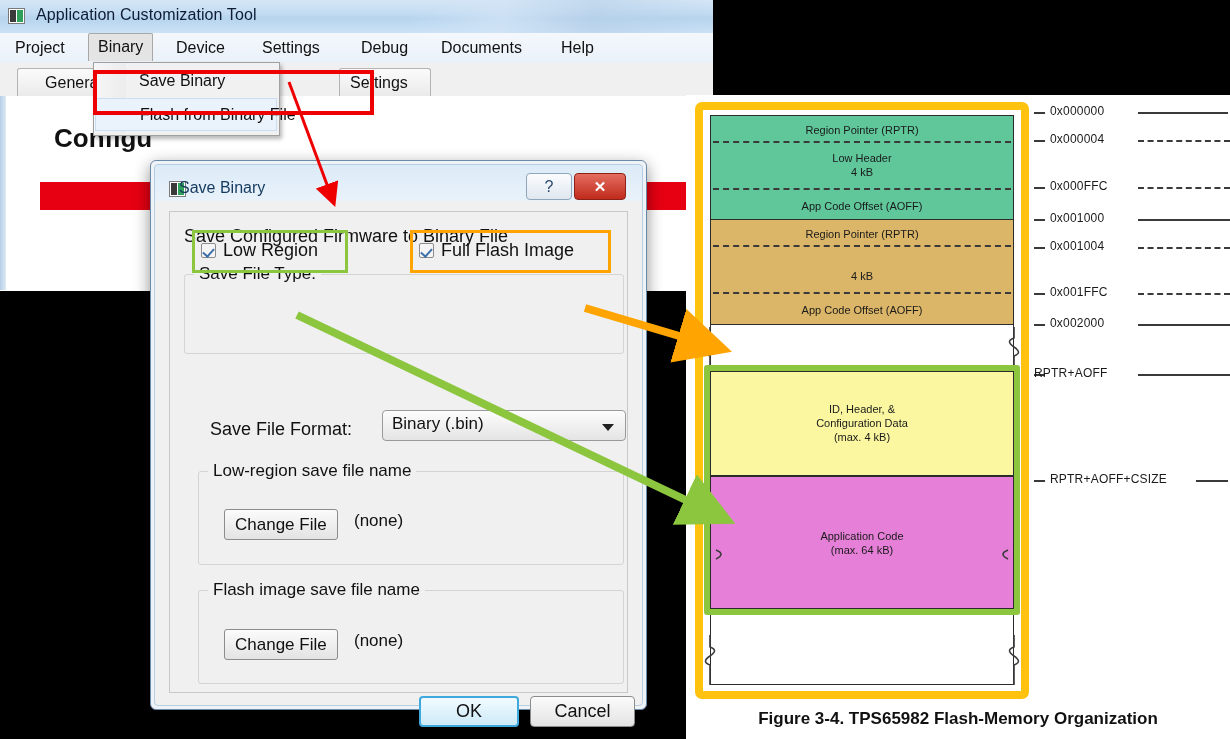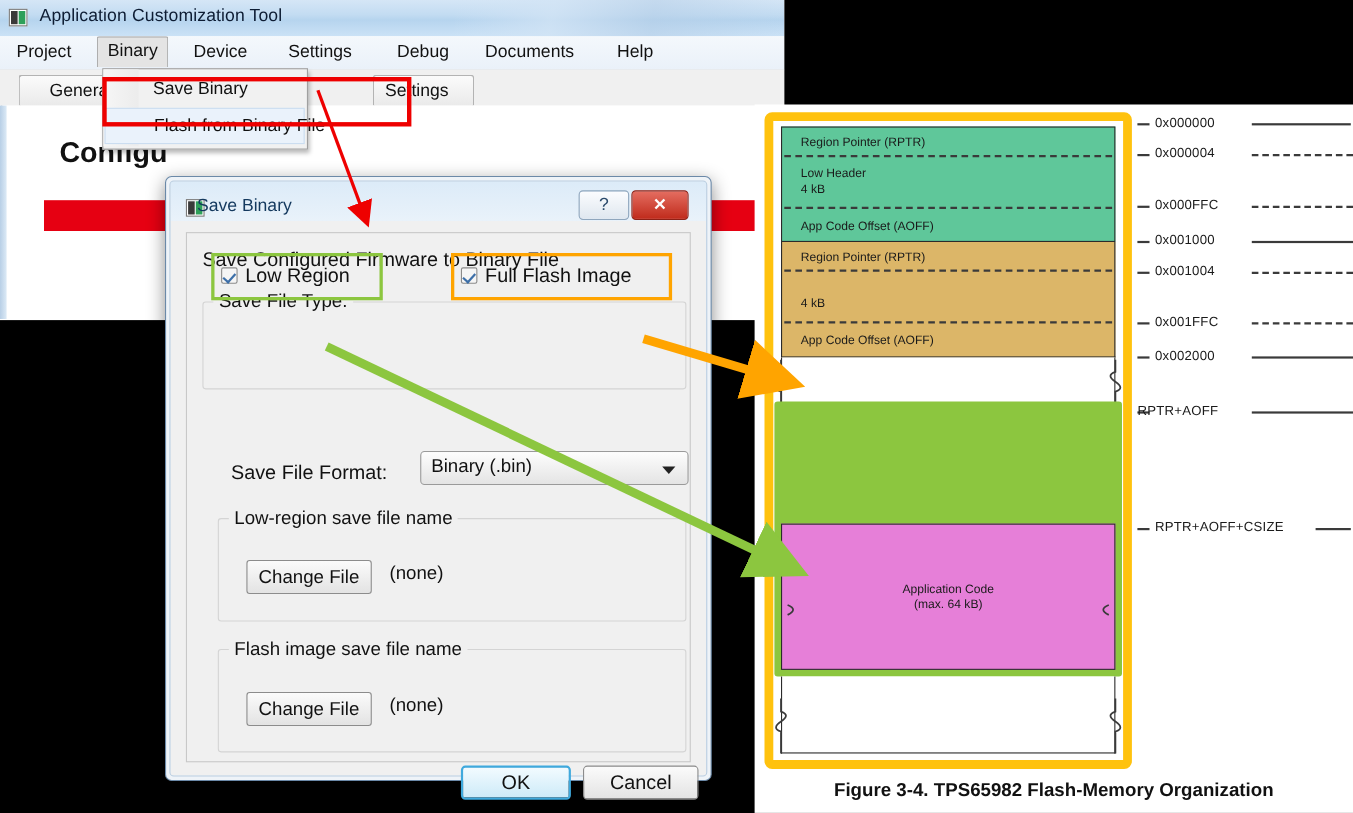--- a/index.html
+++ b/index.html
@@ -57,21 +57,21 @@
   .hl-red{position:absolute;left:93px;top:70px;width:281px;height:45px;
      border:4px solid #ee0000;box-sizing:border-box;}
 
   
   .diagram{position:absolute;left:686px;top:95px;width:544px;height:644px;background:#fff;}
   .orange-frame{position:absolute;left:9px;top:7px;width:334px;height:597px;
      border:8px solid #ffc20e;border-radius:7px;box-sizing:border-box;}
   .mem-col{position:absolute;left:24px;top:20px;width:304px;}
   .blk{position:relative;box-sizing:border-box;border:1.6px solid #2b2b2b;
      font-size:11px;color:#1a1a1a;text-align:center;}
-  .blk .lbl{position:absolute;left:0;right:0;text-align:left;line-height:1.25;padding-left:17px;}
+  .blk .lbl{position:absolute;left:0;right:0;text-align:center;line-height:1.25;}
   .dash{position:absolute;left:2px;right:2px;border-top:2px dashed #3a3a3a;}
   .blk-green{height:105px;background:#5fc79a;}
   .blk-tan{height:105px;background:#dcb668;}
   .blk-blank{height:85px;background:#fff;border-top:none;}
   .green-outline{position:absolute;left:18px;top:270px;width:316px;height:250px;
      background:#8cc63f;border-radius:3px;}
   .blk-yellow{position:absolute;left:6px;top:6px;width:304px;height:105px;
      background:#fbf7a0;border:1.6px solid #2b2b2b;box-sizing:border-box;}
   .blk-pink{position:absolute;left:6px;top:111px;width:304px;height:133px;
      background:#e67fd8;border:1.6px solid #2b2b2b;box-sizing:border-box;}
@@ -211,20 +211,25 @@
 
       <div class="blk blk-blank" style="border-top:none;border-bottom:none"></div>
     </div>
 
     <svg class="arrow-layer" style="left:0;top:0;width:544px;height:644px">
       <path d="M24,232 L24,243 q9,3 0,9 q-9,6 0,9 L24,273" stroke="#3a3a3a" stroke-width="1.6" fill="none"></path>
       <path d="M328,232 L328,243 q-9,3 0,9 q9,6 0,9 L328,273" stroke="#3a3a3a" stroke-width="1.6" fill="none"></path>
     </svg>
 
     <div class="green-outline">
+      <div class="blk-yellow">
+        <div class="ctr" style="top:30px">ID, Header, &amp;</div>
+        <div class="ctr" style="top:44px">Configuration Data</div>
+        <div class="ctr" style="top:58px">(max. 4 kB)</div>
+      </div>
       <div class="blk-pink">
         <div class="ctr" style="top:52px">Application Code</div>
         <div class="ctr" style="top:66px">(max. 64 kB)</div>
       </div>
     </div>
 
     <div class="blk-blank2"></div>
 
     <svg class="arrow-layer" style="left:0;top:0;width:544px;height:644px">
       <path d="M24,540 L24,552 q9,3 0,9 q-9,6 0,9 L24,590" stroke="#3a3a3a" stroke-width="1.6" fill="none"></path>

